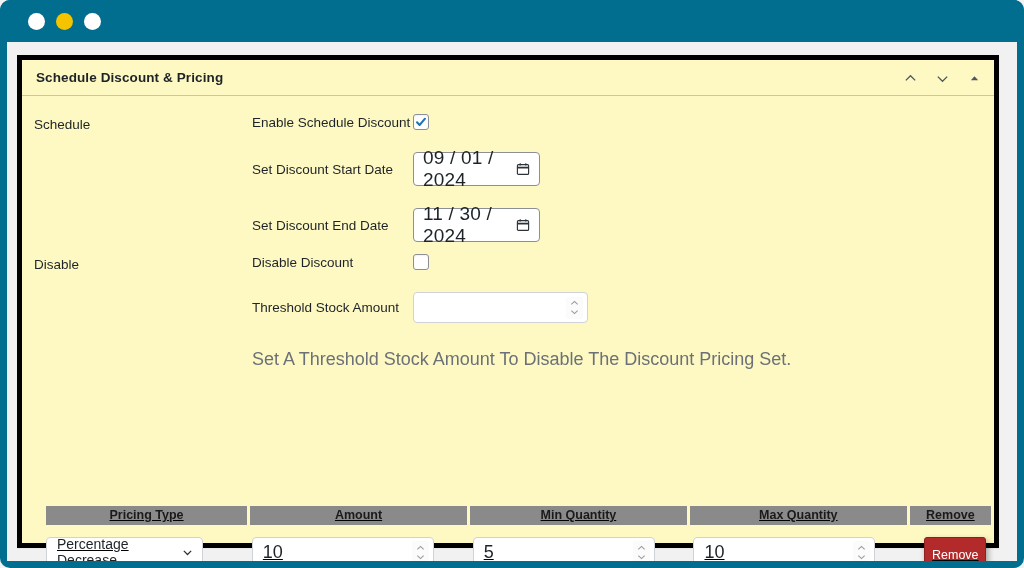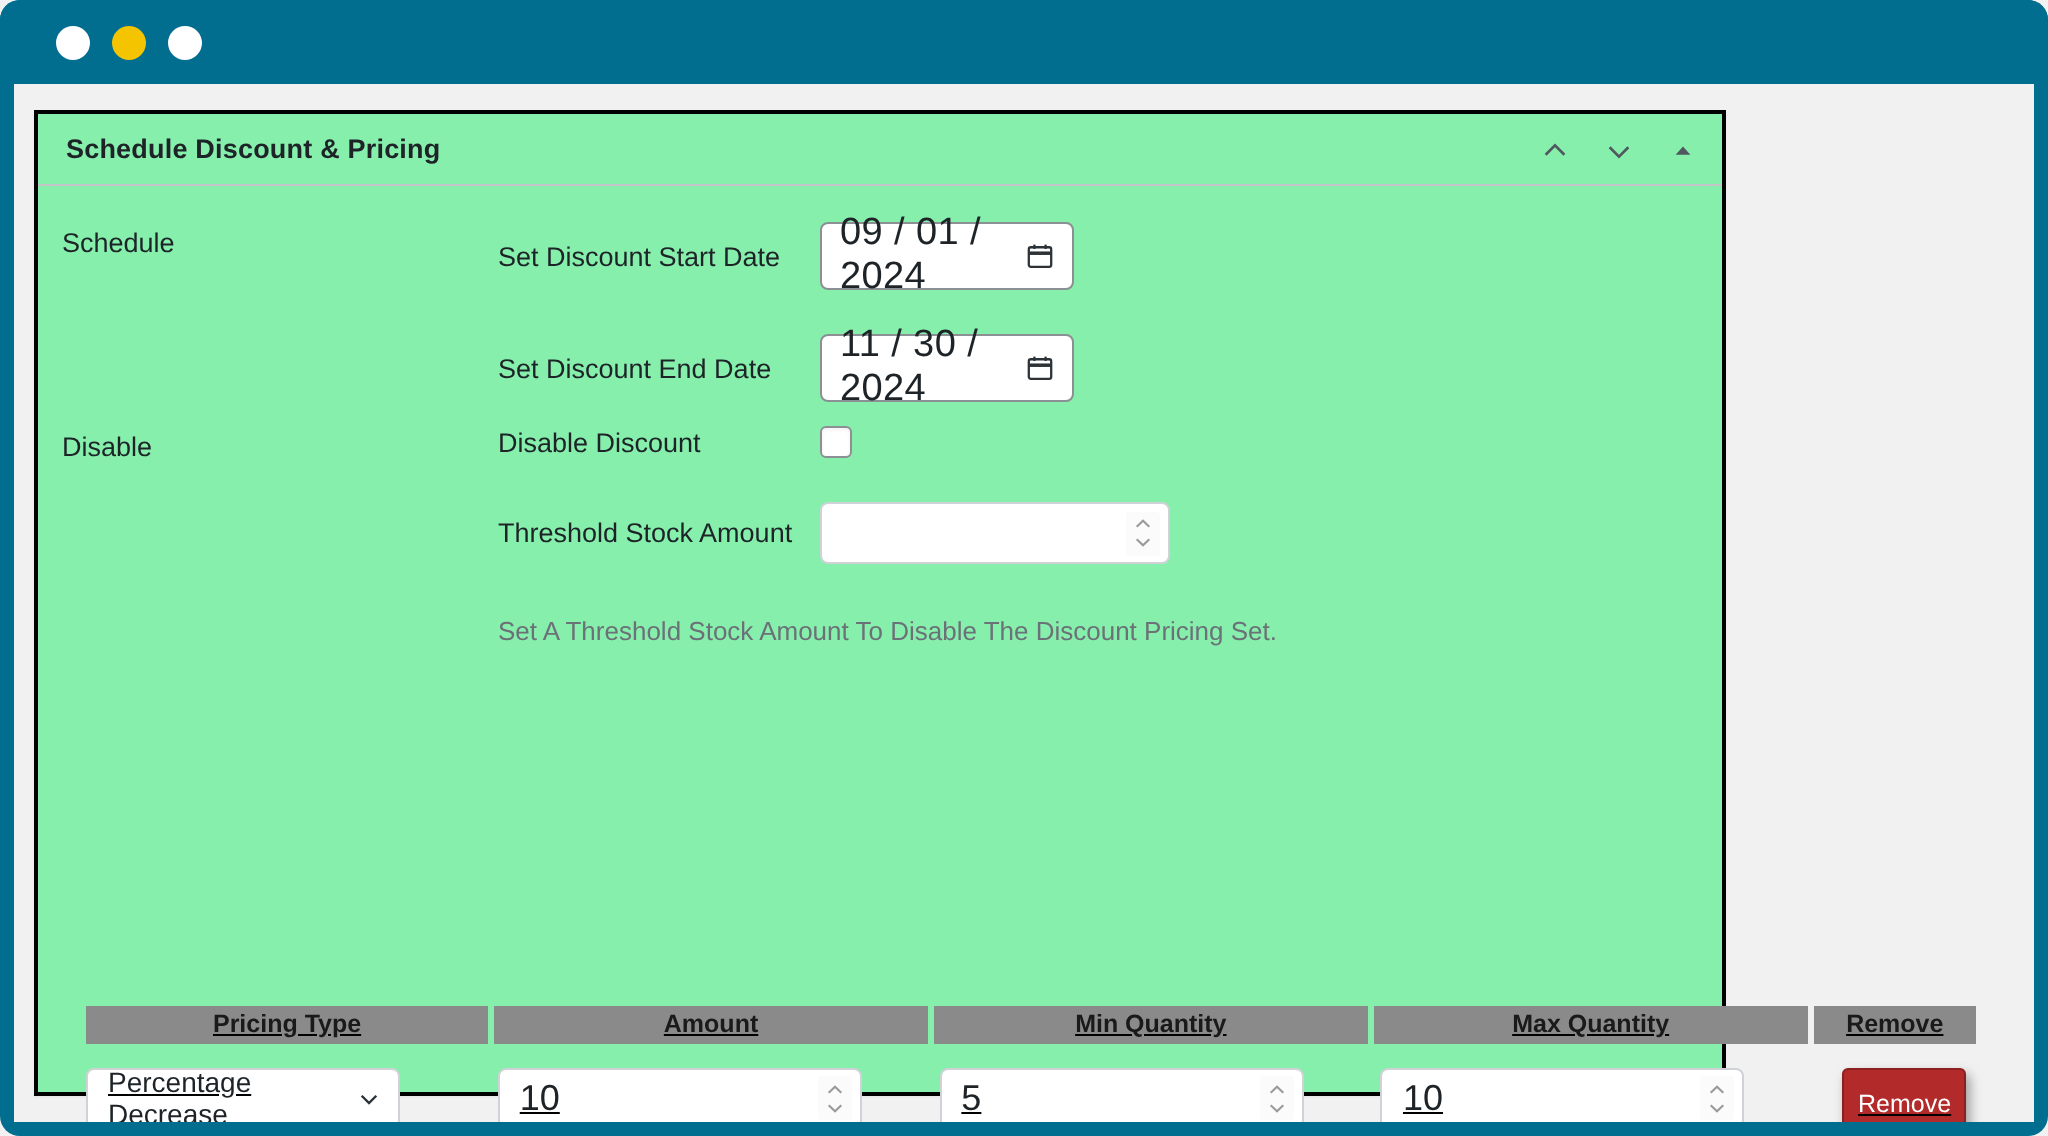--- a/index.html
+++ b/index.html
@@ -35,23 +35,23 @@
     left: 7px; top: 42px;
     width: 1010px; height: 519px;
     background: #f1f1f1;
     overflow: hidden;
   }
 
   
   .panel {
     position: absolute;
     left: 10px; top: 13px;
-    width: 846px; height: 493px;
-    background: #86efac;
-    border: 2px solid #000000;
+    width: 982px; height: 493px;
+    background: #fef9c3;
+    border: 5px solid #000000;
     box-shadow: 0 1px 1px rgba(0,0,0,.04);
   }
   .panel-header {
     height: 36px;
     border-bottom: 1px solid #c3c4c7;
     display: flex; align-items: center;
     padding: 0 8px 0 14px;
     position: relative;
   }
   .panel-title {
@@ -138,21 +138,21 @@
     display: flex; flex-direction: column;
     align-items: center; justify-content: center;
     gap: 3px;
     color: #9a9a9a;
     background: #fbfbfb;
     border-radius: 2px;
   }
   .spin svg { display: block; }
 
   .helper {
-    font-size: 13px;
+    font-size: 18px;
     color: #6b7177;
     margin-top: 26px;
   }
 
   
   .ptable {
     position: absolute;
     left: 24px; top: 410px;
     width: 945px;
     text-decoration: underline;
@@ -245,20 +245,28 @@
           </span>
         </div>
       </div>
 
       <div class="panel-body">
 
         <div class="section">
           <div class="sec-label">Schedule</div>
           <div class="fields">
 
+            <div class="frow">
+              <span class="fname">Enable Schedule Discount</span>
+              <span class="cb">
+                <svg width="12" height="12" viewBox="0 0 12 12" fill="none" stroke="#2271b1" stroke-width="2" stroke-linecap="round" stroke-linejoin="round">
+                  <polyline points="2,6.2 4.6,9 10,2.7"></polyline>
+                </svg>
+              </span>
+            </div>
 
             <div class="frow">
               <span class="fname">Set Discount Start Date</span>
               <span class="date-input">
                 <span class="date-val">09 / 01 / 2024</span>
                 <span class="cal-icon">
                   <svg width="14" height="14" viewBox="0 0 16 16" fill="none" stroke="#2c3338" stroke-width="1.3">
                     <rect x="1.6" y="3" width="12.8" height="11.2" rx="1.2"></rect>
                     <line x1="1.6" y1="6.4" x2="14.4" y2="6.4" stroke-width="2"></line>
                     <line x1="4.8" y1="1.5" x2="4.8" y2="4"></line>

